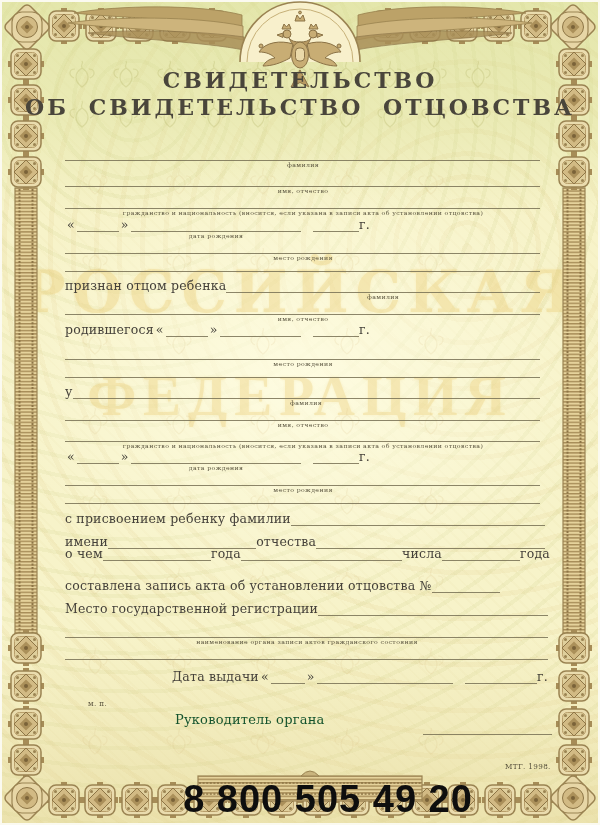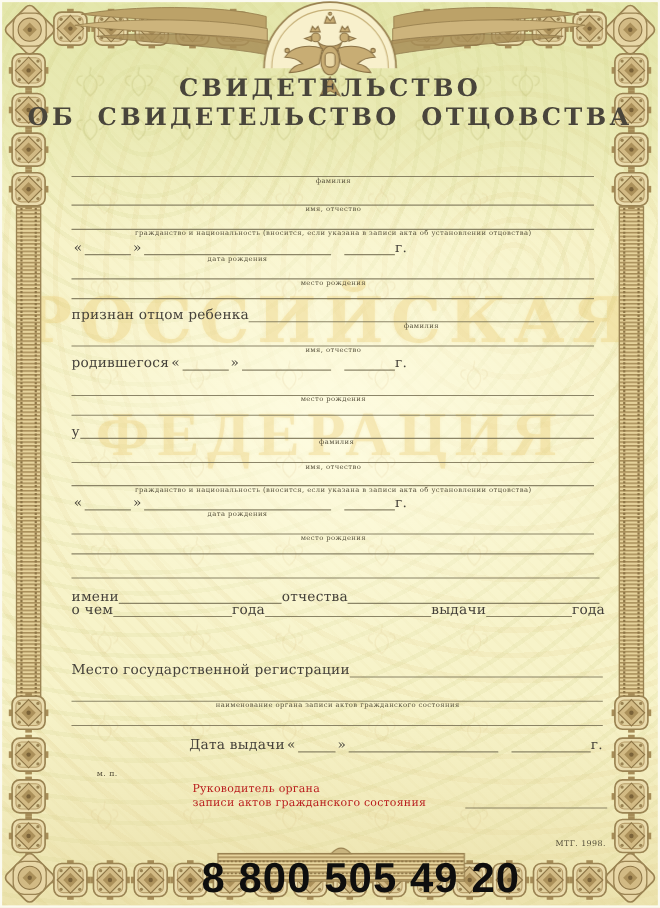--- a/index.html
+++ b/index.html
@@ -30,21 +30,21 @@
   .t{white-space:pre;line-height:15px;}
   .u{position:relative;height:100%;border-bottom:1px solid rgba(120,113,85,.85);}
   .g{flex:1;}
   .gap{width:12px;height:100%;}
   .q{padding:0 2px;line-height:15px;}
   .lbl{position:absolute;top:calc(100% + 1px);left:50%;transform:translateX(-50%) scale(.62);
        transform-origin:center top;font-size:10px;letter-spacing:.6px;white-space:nowrap;
        color:#57513c;}
   .small-abs{position:absolute;z-index:4;color:#57513c;white-space:nowrap;
              transform:scale(.72);transform-origin:left top;font-size:10px;letter-spacing:.5px;}
-  .txt-abs{position:absolute;z-index:4;color:#b91c1c;font-size:10px;white-space:pre;}
+  .txt-abs{position:absolute;z-index:4;color:#14532d;font-size:13px;white-space:pre;}
   
   .phone{position:absolute;left:0;right:0;top:778px;z-index:6;text-align:center;
          transform:translateX(28px);font-family:"Liberation Sans", sans-serif;
          font-weight:bold;font-size:38px;letter-spacing:1px;color:#0e0e0e;}
 </style>
 </head>
 <body>
 
 <div class="doc">
   <div class="paper"></div>
@@ -348,36 +348,41 @@
     <div class="row" style="left:65px;right:60px;top:470px">
       <span class="u g">
           <span class="lbl">место рождения</span>
         </span>
     </div>
     <div class="row" style="left:65px;right:60px;top:488px">
       <span class="u g"></span>
     </div>
 
     <div class="row" style="left:65px;right:55px;top:510px">
+      <span class="t">с присвоением ребенку фамилии</span>
       <span class="u g"></span>
     </div>
     <div class="row" style="left:65px;right:55px;top:533px">
       <span class="t">имени</span>
       <span class="u" style="width:148px"></span>
       <span class="t">отчества</span>
       <span class="u g"></span>
     </div>
     <div class="row" style="left:65px;right:50px;top:545px">
       <span class="t">о чем</span>
       <span class="u" style="width:108px"></span>
       <span class="t">года</span>
       <span class="u g"></span>
-      <span class="t">выдачи</span>
+      <span class="t">числа</span>
       <span class="u" style="width:78px"></span>
       <span class="t">года</span>
+    </div>
+    <div class="row" style="left:65px;right:100px;top:577px">
+      <span class="t">составлена запись акта об установлении отцовства №</span>
+      <span class="u g"></span>
     </div>
     <div class="row" style="left:65px;right:52px;top:600px">
       <span class="t">Место государственной регистрации</span>
       <span class="u g"></span>
     </div>
     <div class="row" style="left:65px;right:52px;top:622px">
       <span class="u g">
           <span class="lbl">наименование органа записи актов гражданского состояния</span>
         </span>
     </div>
@@ -392,21 +397,20 @@
       <span class="q">»</span>
       <span class="u g"></span>
       <span class="gap"></span>
       <span class="u" style="width:72px"></span>
       <span class="t">г.</span>
     </div>
 
     <span class="small-abs" style="left:88px;top:700px">м. п.</span>
 
     <span class="txt-abs" style="left:175px;top:712px">Руководитель органа</span>
-    <span class="txt-abs" style="left:175px;top:725px">записи актов гражданского состояния</span>
     <div class="row" style="left:423px;right:48px;top:719px">
       <span class="u g"></span>
     </div>
 
     <span class="small-abs" style="left:505px;top:763px">МТГ. 1998.</span>
   </div>
 
   <div class="phone">8 800 505 49 20</div>
 </div>
 

